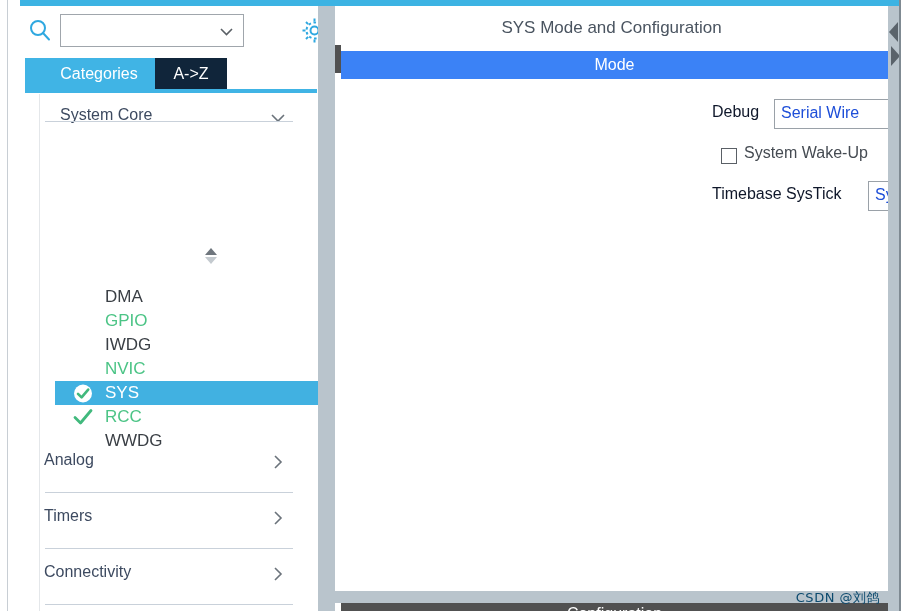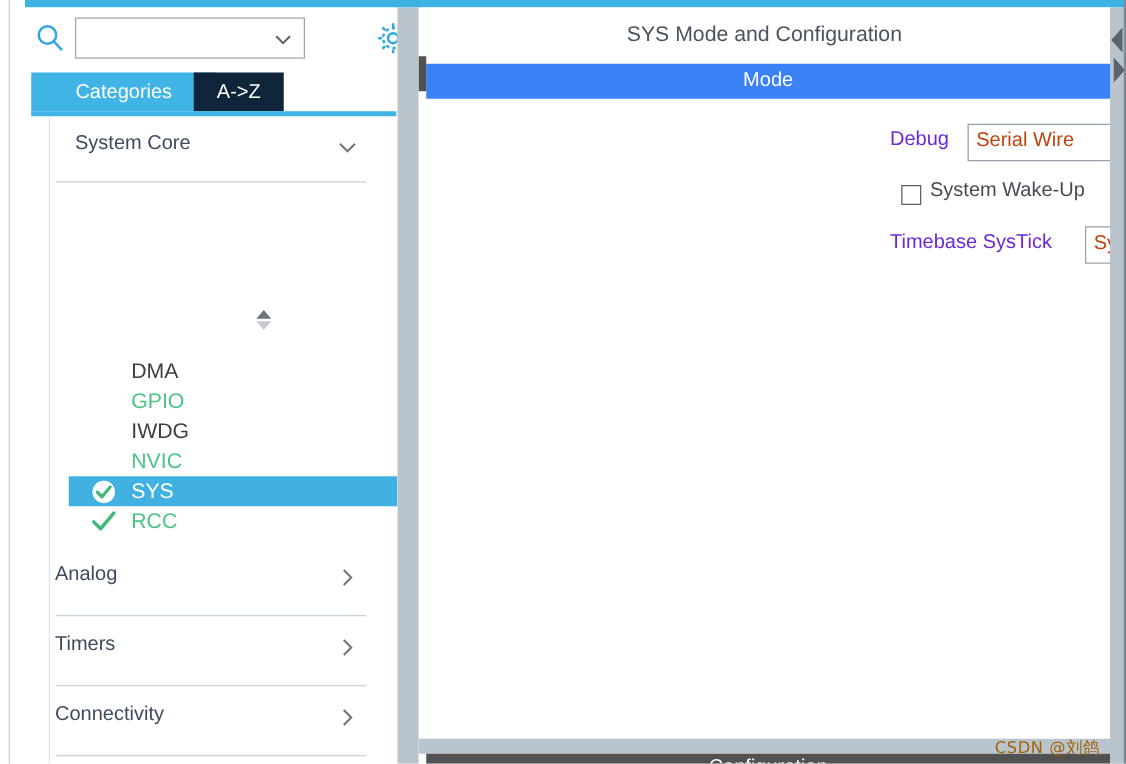--- a/index.html
+++ b/index.html
@@ -129,21 +129,21 @@
     left: 30px; top: 88px;
     width: 279px;
     height: 517px;
     background: #ffffff;
     border-left: 1px solid #e4e7ea;
     box-sizing: border-box;
   }
 
   .group-header {
     position: relative;
-    height: 52px;
+    height: 28px;
     width: 279px;
     cursor: pointer;
   }
   .group-header .g-label {
     position: absolute;
     left: 20px; top: 12px;
     font-size: 16px;
     color: #3d4a60;
   }
   .group-header .g-chev {
@@ -282,37 +282,37 @@
     height: 30px;
   }
   .row-debug   { left: 0; top: 18px; }
   .row-wake    { left: 0; top: 60px; }
   .row-tb      { left: 0; top: 100px; }
 
   .field-label {
     position: absolute;
     top: 4px;
     font-size: 16px;
-    color: #6d28d9;
+    color: #0f172a;
     white-space: nowrap;
   }
 
   .combo {
     position: absolute;
     top: 0;
     height: 30px;
     border: 1px solid #9aa1a8;
     background: #ffffff;
     box-sizing: border-box;
   }
   .combo .cval {
     position: absolute;
     left: 6px; top: 4px;
     font-size: 16px;
-    color: #c2410c;
+    color: #1d4ed8;
     white-space: nowrap;
   }
 
   .checkbox-box {
     position: absolute;
     left: 386px; top: 7px;
     width: 16px; height: 16px;
     border: 1.5px solid #5a6066;
     background: #ffffff;
     box-sizing: border-box;
@@ -348,21 +348,21 @@
     font-size: 16px;
     line-height: 22px;
     color: #ffffff;
   }
 
   
   .watermark {
     position: absolute;
     right: 8px; top: 583px;
     font-size: 13px;
-    color: #a16207;
+    color: #0c4a6e;
     font-family: "DejaVu Sans", sans-serif;
     letter-spacing: 0.5px;
   }
 
   
   .right-splitter {
     position: absolute;
     left: 888px; top: 6px;
     width: 13px; height: 605px;
     background: #b9c4cc;
@@ -485,20 +485,23 @@
 
       <div class="tree-item green">
         <span class="ti-check">
           <svg width="20" height="19" viewBox="0 0 20 19">
             <polyline points="2,9.5 7.5,15 18,2.5" fill="none" stroke="#41b97d" stroke-width="2.8" stroke-linecap="round" stroke-linejoin="round"></polyline>
           </svg>
         </span>
         <span class="ti-label">RCC</span>
       </div>
 
+      <div class="tree-item">
+        <span class="ti-label">WWDG</span>
+      </div>
 
     </div>
 
     <div class="lower-groups">
 
       <div class="collapsed-group">
         <span class="cg-label">Analog</span>
         <span class="cg-chev">
           <svg width="18" height="18" viewBox="0 0 18 18">
             <polyline points="6,3 12,9 6,15" fill="none" stroke="#6b737b" stroke-width="1.6"></polyline>

